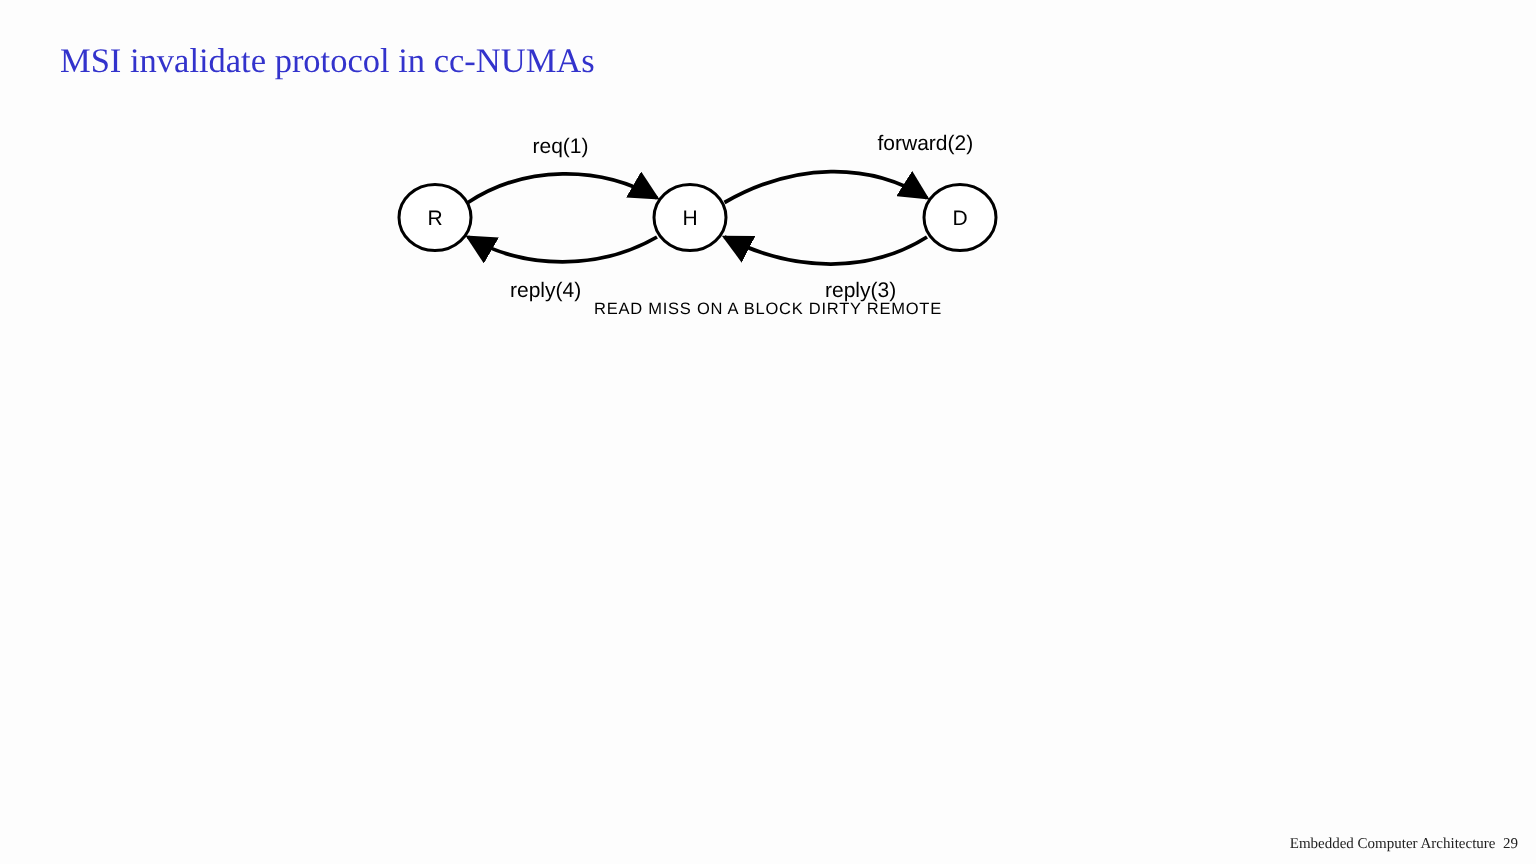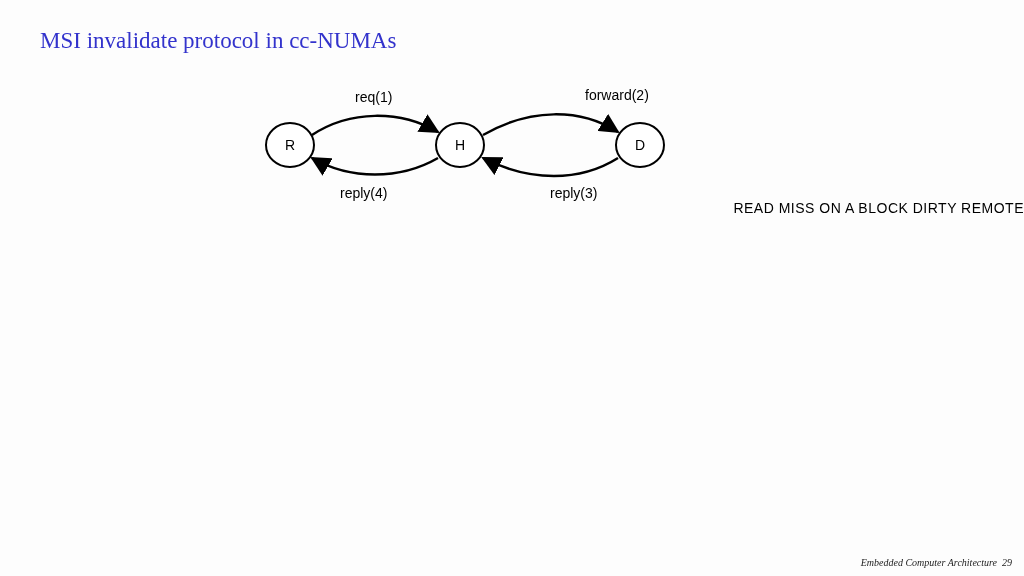--- a/index.html
+++ b/index.html
@@ -25,31 +25,30 @@
     top: 80px;
     left: 240px;
     width: 460px;
     height: 140px;
   }
   .caption {
     position: absolute;
     top: 200px;
     left: 0;
     right: 0;
-    text-align: right;
+    text-align: center;
     font-family: "Comic Sans MS", "Segoe Script", cursive, sans-serif;
-    font-size: 14px;
+    font-size: 11px;
     letter-spacing: 0.5px;
     color: #000;
   }
   .footer {
     position: absolute;
     bottom: 8px;
     right: 12px;
-    font-style: italic;
     font-size: 10px;
     color: #222;
   }
   svg text {
     font-family: "Comic Sans MS", "Segoe Script", cursive, sans-serif;
     font-size: 14px;
     fill: #000;
   }
   svg .node-label {
     font-size: 14px;

